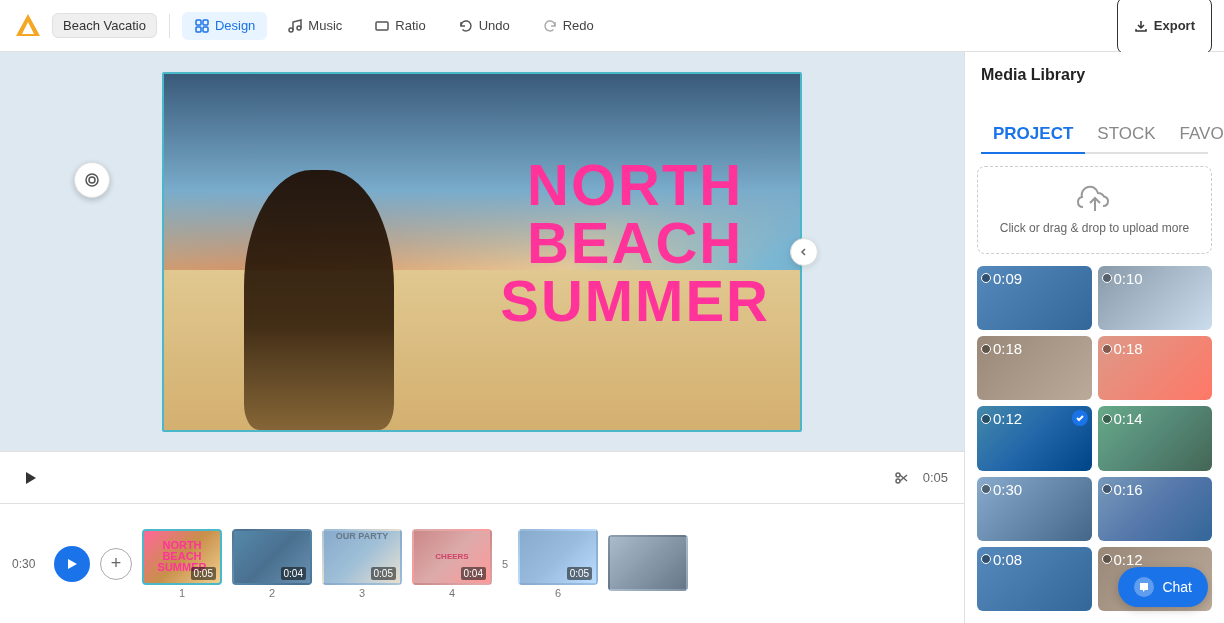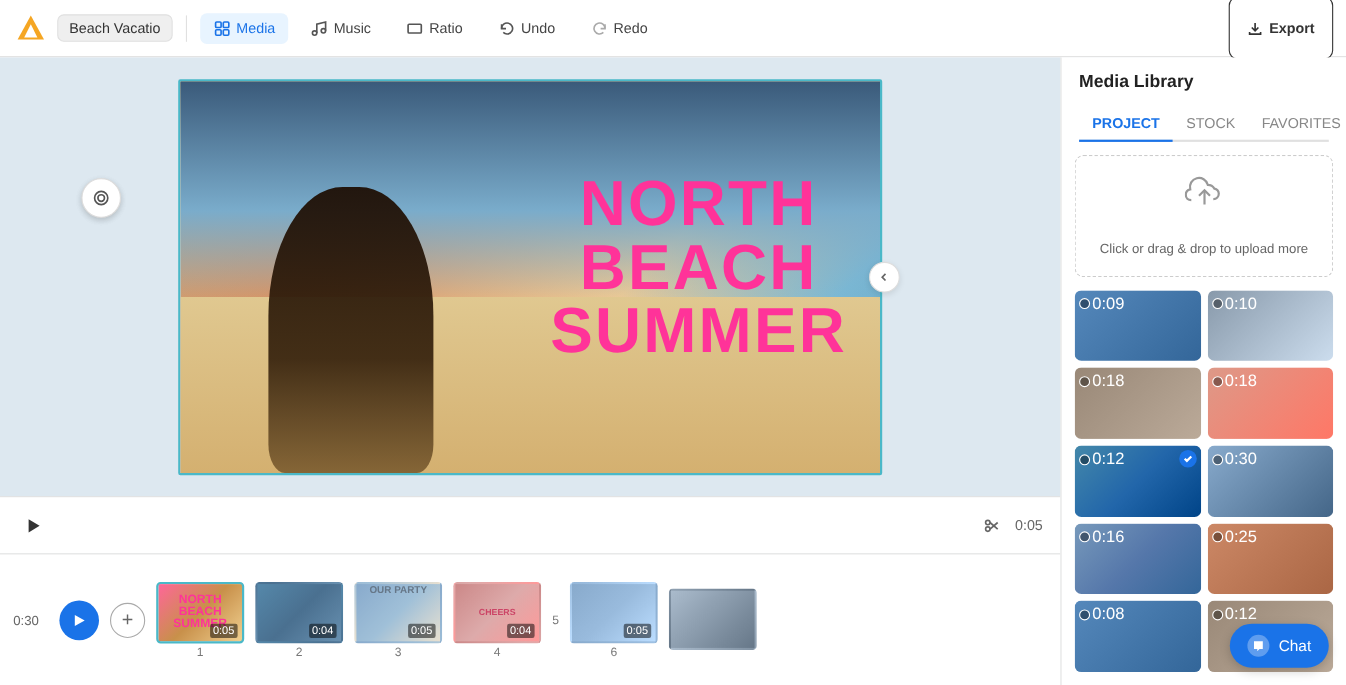--- a/index.html
+++ b/index.html
@@ -59,23 +59,23 @@
     .clip-bg-4 { background: linear-gradient(135deg, #cc8888 0%, #ddaaaa 50%, #ff9999 100%); }
     .clip-bg-5 { background: linear-gradient(135deg, #88bbcc 0%, #6699aa 50%, #4488a0 100%); }
     .clip-bg-6 { background: linear-gradient(135deg, #88aacc 0%, #99bbdd 50%, #bbddff 100%); }
     .clip-bg-7 { background: linear-gradient(135deg, #aabbcc 0%, #8899aa 50%, #667788 100%); }
 
     
     .media-library { width: 260px; background: #fff; border-left: 1px solid #e0e0e0; display: flex; flex-direction: column; flex-shrink: 0; }
     .media-library-header { padding: 14px 16px 0; }
     .media-library-title { font-size: 16px; font-weight: 600; color: #222; }
     .media-tabs { display: flex; gap: 0; margin-top: 12px; border-bottom: 2px solid #e0e0e0; }
-    .media-tab { padding: 8px 12px; font-size: 13px; font-weight: 500; color: #888; cursor: pointer; border-bottom: 2px solid transparent; margin-bottom: -2px; }
+    .media-tab { padding: 8px 12px; font-size: 17px; font-weight: 500; color: #888; cursor: pointer; border-bottom: 2px solid transparent; margin-bottom: -2px; margin-top: 20px; }
     .media-tab.active { color: #1a73e8; border-bottom-color: #1a73e8; font-weight: 600; }
-    .upload-area { margin: 12px; border: 1.5px dashed #ccc; border-radius: 8px; display: flex; flex-direction: column; align-items: center; justify-content: center; padding: 16px; cursor: pointer; gap: 24px; }
+    .upload-area { margin: 12px; border: 1.5px dashed #ccc; border-radius: 8px; display: flex; flex-direction: column; align-items: center; justify-content: center; padding: 16px; cursor: pointer; gap: 1px; }
     .upload-icon { width: 36px; height: 36px; color: #888; }
     .upload-text { font-size: 12px; color: #666; text-align: center; line-height: 1.4; }
     .media-grid { display: grid; grid-template-columns: 1fr 1fr; gap: 6px; padding: 0 12px 12px; overflow-y: auto; flex: 1; }
     .media-item { position: relative; border-radius: 6px; overflow: hidden; cursor: pointer; }
     .media-thumb { width: 100%; height: 65px; object-fit: cover; }
     .media-bg-1 { background: linear-gradient(135deg, #5588bb 0%, #4477aa 50%, #336699 100%); }
     .media-bg-2 { background: linear-gradient(135deg, #8899aa 0%, #aabbcc 50%, #ccddee 100%); }
     .media-bg-3 { background: linear-gradient(135deg, #998877 0%, #aa9988 50%, #bbaa99 100%); }
     .media-bg-4 { background: linear-gradient(135deg, #dd9988 0%, #ee8877 50%, #ff7766 100%); }
     .media-bg-5 { background: linear-gradient(135deg, #4488aa 0%, #2266aa 50%, #004488 100%); }
@@ -107,21 +107,21 @@
   </div>
   <button class="project-name">Beach Vacatio</button>
   <div class="divider-v"></div>
   <button class="toolbar-btn active">
     <svg viewBox="0 0 16 16" fill="none" stroke="#1a73e8" stroke-width="1.5">
         <rect x="2" y="2" width="5" height="5" rx="1"></rect>
         <rect x="9" y="2" width="5" height="5" rx="1"></rect>
         <rect x="2" y="9" width="5" height="5" rx="1"></rect>
         <rect x="9" y="9" width="5" height="5" rx="1"></rect>
       </svg>
-    <span>Media</span>
+    <span>Design</span>
   </button>
   <button class="toolbar-btn">
     <svg viewBox="0 0 16 16" fill="none" stroke="#555" stroke-width="1.5">
         <path d="M6 12V4l8-2v8"></path>
         <circle cx="4" cy="12" r="2"></circle>
         <circle cx="12" cy="10" r="2"></circle>
       </svg>
     <span>Music</span>
   </button>
   <button class="toolbar-btn">
@@ -347,45 +347,45 @@
           <div class="media-duration-dot"></div>
           <span>0:12</span>
         </div>
         <div class="media-check">
           <svg width="10" height="10" viewBox="0 0 10 10" fill="none" stroke="#fff" stroke-width="2">
               <polyline points="2,5 4,7 8,3"></polyline>
             </svg>
         </div>
       </div>
 
+      <div class="media-item">
+        <div class="media-thumb media-bg-6" style="height:65px;"></div>
+        <div class="media-duration">
+          <div class="media-duration-dot"></div>
+          <span>0:14</span>
+        </div>
+      </div>
 
       <div class="media-item">
         <div class="media-thumb media-bg-7" style="height:65px;"></div>
         <div class="media-duration">
           <div class="media-duration-dot"></div>
           <span>0:30</span>
         </div>
       </div>
 
 
       <div class="media-item">
         <div class="media-thumb media-bg-9" style="height:65px;"></div>
         <div class="media-duration">
           <div class="media-duration-dot"></div>
           <span>0:16</span>
         </div>
       </div>
 
-      <div class="media-item">
-        <div class="media-thumb media-bg-10" style="height:65px;"></div>
-        <div class="media-duration">
-          <div class="media-duration-dot"></div>
-          <span>0:25</span>
-        </div>
-      </div>
 
       <div class="media-item">
         <div class="media-thumb media-bg-1" style="height:65px;"></div>
         <div class="media-duration">
           <div class="media-duration-dot"></div>
           <span>0:08</span>
         </div>
       </div>
 
       <div class="media-item">

